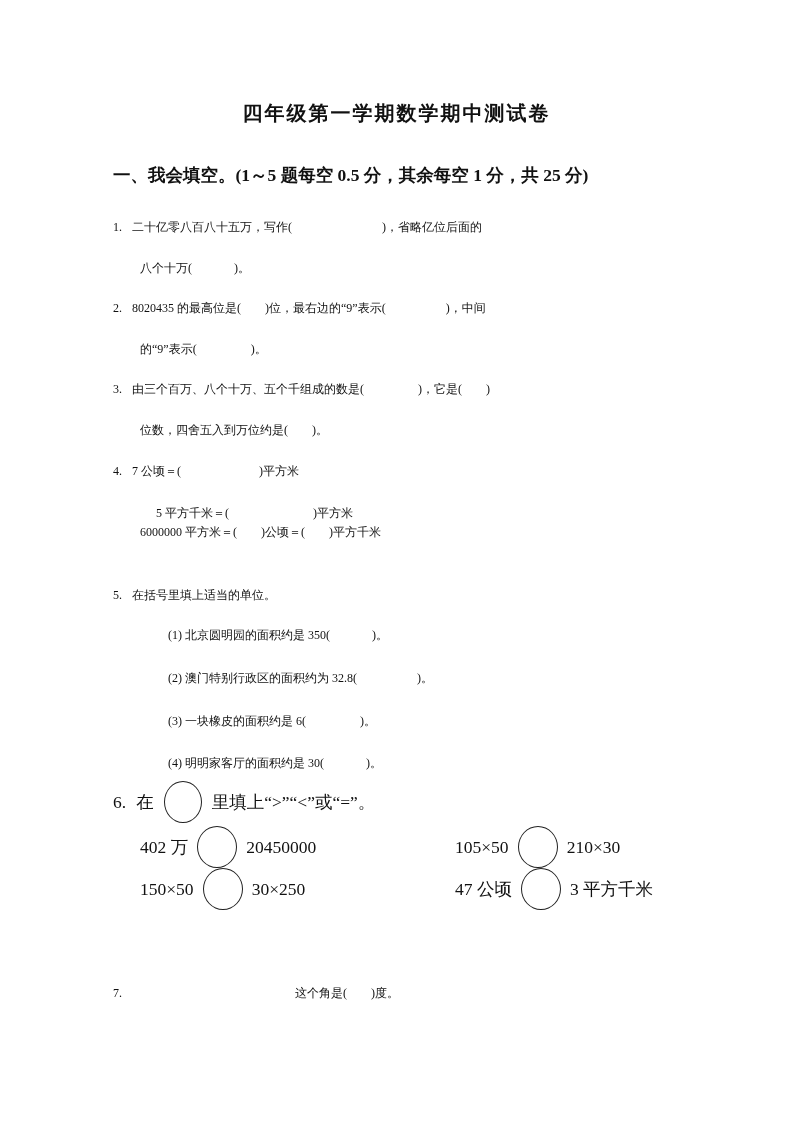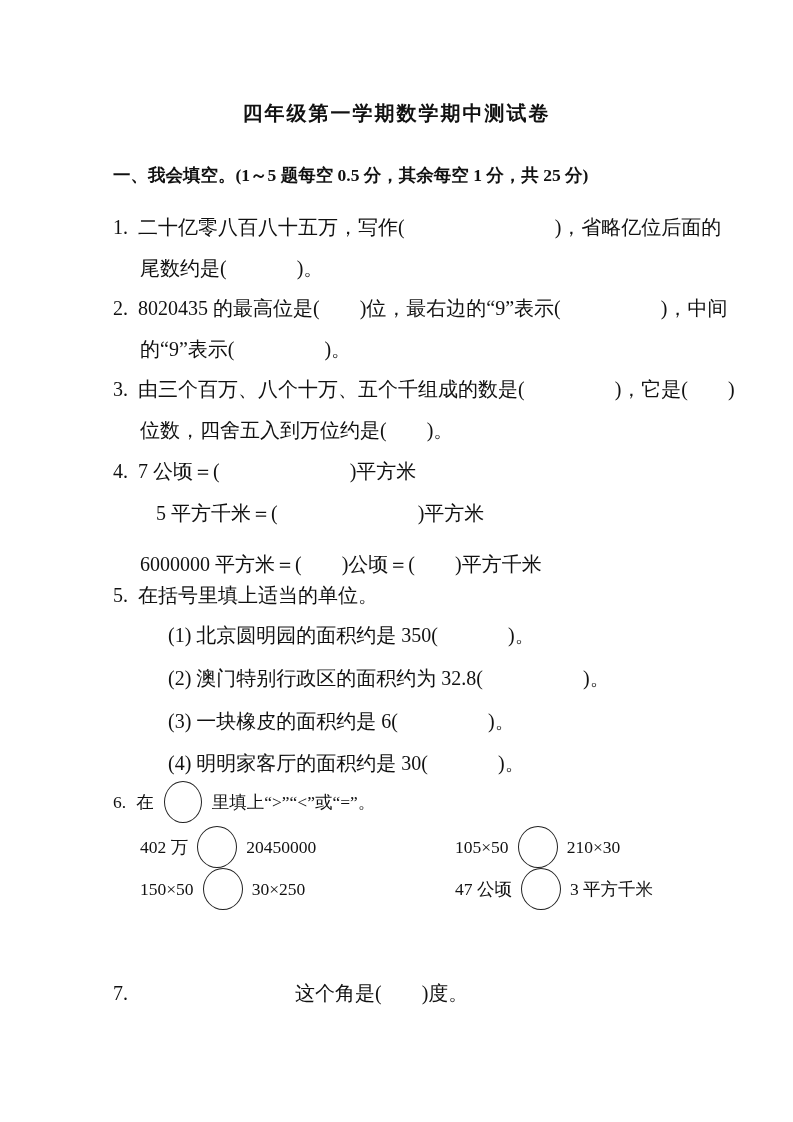--- a/index.html
+++ b/index.html
@@ -17,21 +17,21 @@
     font-size:20px; font-weight:bold;
     letter-spacing:2px;
   }
   .section-heading {
     position:absolute; left:113px; top:163px;
     font-size:17.5px; font-weight:bold;
     white-space:pre;
   }
   .line {
     position:absolute;
-    font-size:20px; line-height:24px;
+    font-size:12px; line-height:24px;
     white-space:pre;
   }
   .qnum { margin-right:10px; }
   .cmp-row {
     position:absolute;
     display:flex; align-items:center;
     font-size:17.5px; white-space:pre;
   }
   .circle {
     flex:none;
@@ -50,31 +50,31 @@
 </head>
 <body>
 
 <div id="page">
 
   <div class="title">四年级第一学期数学期中测试卷</div>
 
   <div class="section-heading">一、我会填空。(1～5 题每空 0.5 分，其余每空 1 分，共 25 分)</div>
 
   <div class="line" style="left:113px; top:215px;"><span class="qnum">1.</span><span>二十亿零八百八十五万，写作(                              )，省略亿位后面的</span></div>
-  <div class="line" style="left:140px; top:256px;">尾数约是(              )。</div>
+  <div class="line" style="left:140px; top:256px;">八个十万(              )。</div>
 
   <div class="line" style="left:113px; top:296px;"><span class="qnum">2.</span><span>8020435 的最高位是(        )位，最右边的“9”表示(                    )，中间</span></div>
   <div class="line" style="left:140px; top:337px;">的“9”表示(                  )。</div>
 
   <div class="line" style="left:113px; top:377px;"><span class="qnum">3.</span><span>由三个百万、八个十万、五个千组成的数是(                  )，它是(        )</span></div>
   <div class="line" style="left:140px; top:418px;text-align:right;">位数，四舍五入到万位约是(        )。</div>
 
   <div class="line" style="left:113px; top:459px;"><span class="qnum">4.</span><span>7 公顷＝(                          )平方米</span></div>
   <div class="line" style="left:140px; top:501px;margin-left:16px;">5 平方千米＝(                            )平方米</div>
-  <div class="line" style="left:140px; top:552px;text-align:right;">6000000 平方米＝(        )公顷＝(        )平方千米</div>
+  <div class="line" style="left:140px; top:520px;text-align:right;">6000000 平方米＝(        )公顷＝(        )平方千米</div>
 
   <div class="line" style="left:113px; top:583px;"><span class="qnum">5.</span><span>在括号里填上适当的单位。</span></div>
   <div class="line" style="left:168px; top:623px;text-align:center;">(1) 北京圆明园的面积约是 350(              )。</div>
   <div class="line" style="left:168px; top:666px;">(2) 澳门特别行政区的面积约为 32.8(                    )。</div>
   <div class="line" style="left:168px; top:709px;">(3) 一块橡皮的面积约是 6(                  )。</div>
   <div class="line" style="left:168px; top:751px;">(4) 明明家客厅的面积约是 30(              )。</div>
 
   <div class="cmp-row" style="left:113px; top:780px; height:44px;">
     <span class="qnum">6.</span><span>在</span><span class="circle small"></span><span>里填上“&gt;”“&lt;”或“=”。</span>
   </div>

